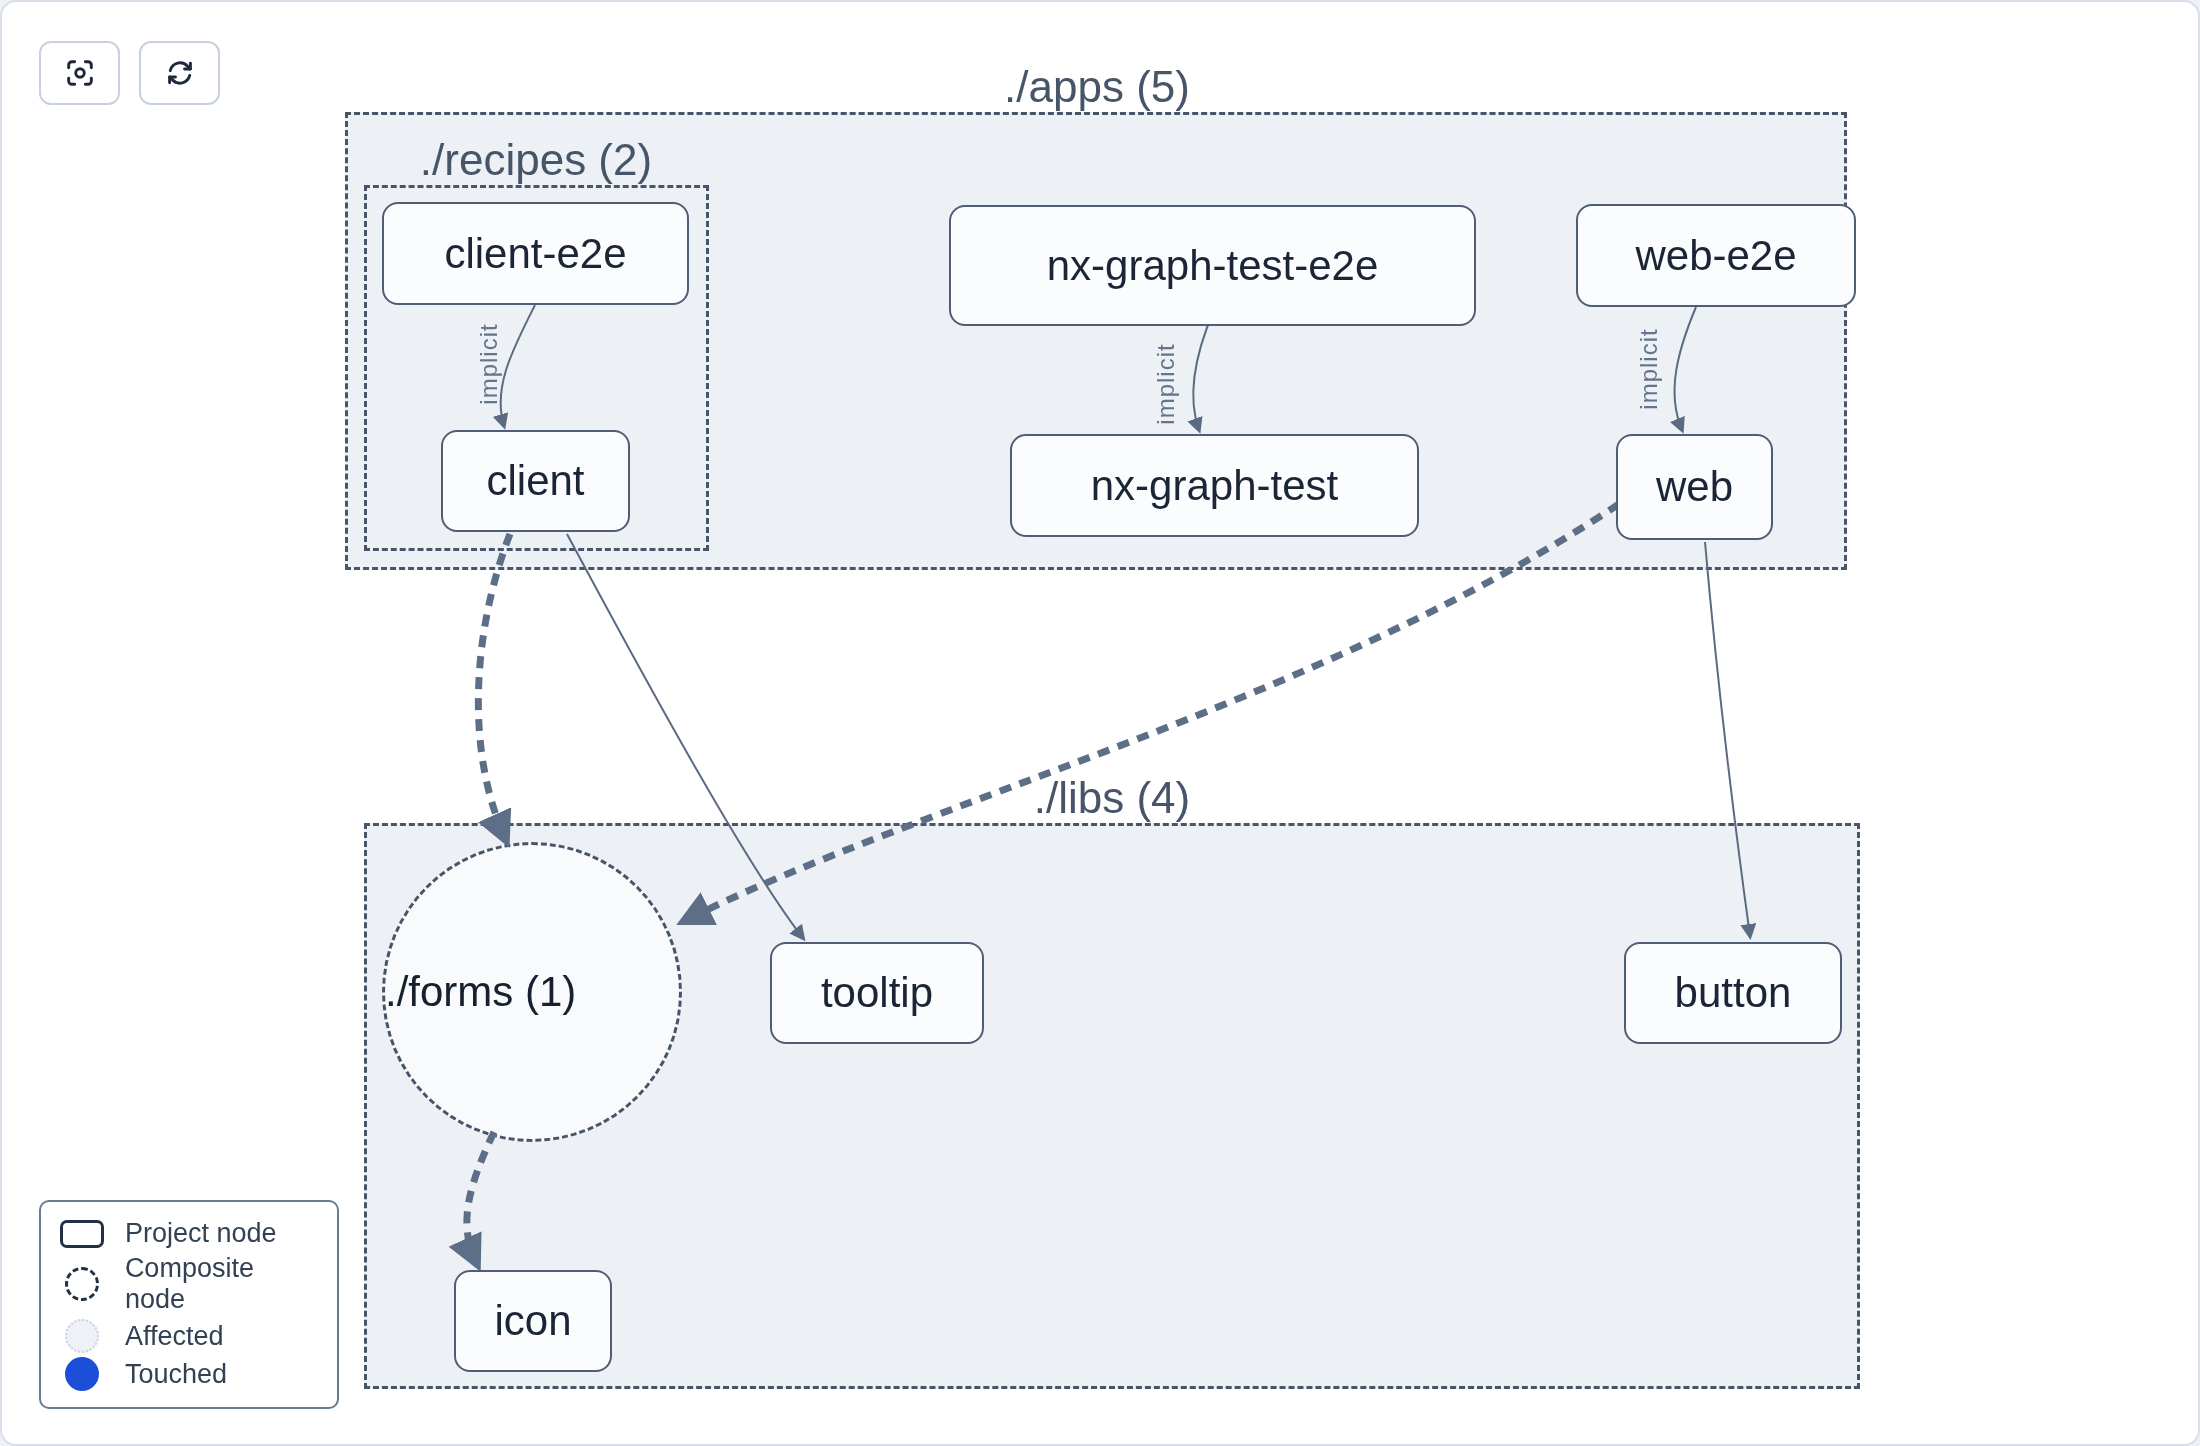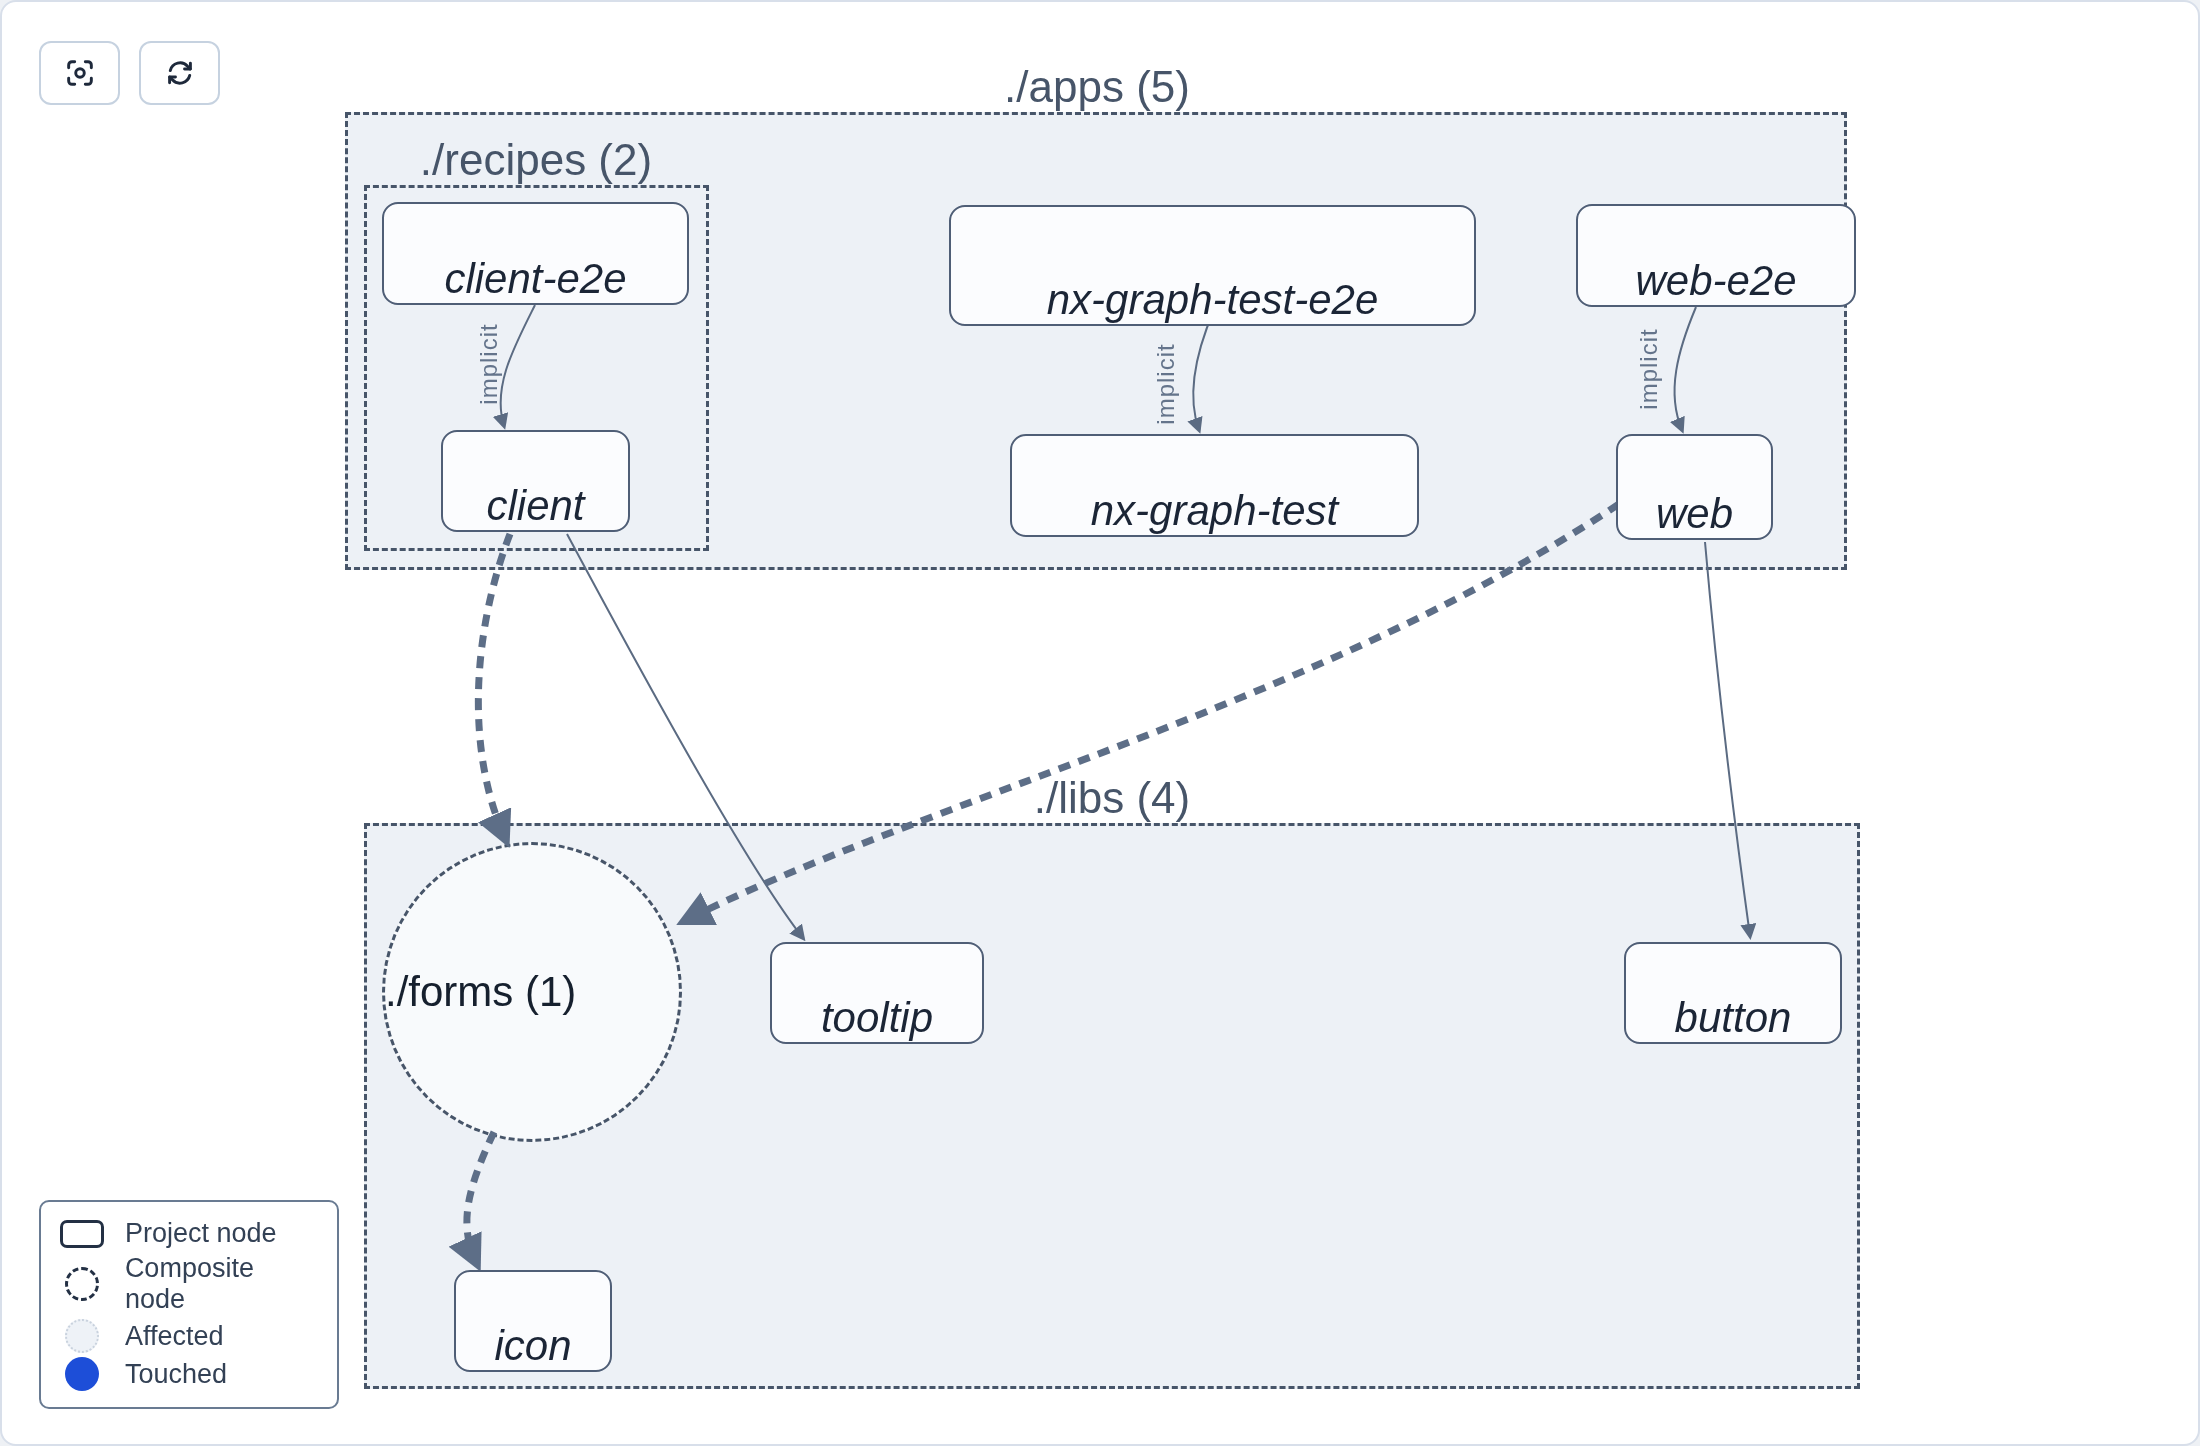--- a/index.html
+++ b/index.html
@@ -11,22 +11,22 @@
     box-sizing:border-box;z-index:1;}
   .group-label{position:absolute;transform:translateX(-50%);font-size:44px;
     color:#475569;white-space:nowrap;z-index:5;}
   
   .composite{position:absolute;border:3px dashed #475569;border-radius:50%;
     background:#f8fafc;box-sizing:border-box;display:flex;align-items:center;
     justify-content:flex-start;z-index:1;}
   .composite span{font-size:42px;color:#16202e;}
   
   .node{position:absolute;background:#fbfcfe;border:2px solid #4f5e76;
-    border-radius:16px;box-sizing:border-box;display:flex;align-items:flex-end;
-    justify-content:center;z-index:3;font-style:italic;}
+    border-radius:16px;box-sizing:border-box;display:flex;align-items:center;
+    justify-content:center;z-index:3;}
   .node span{font-size:42px;color:#1b2536;white-space:nowrap;}
   
   svg.edges{position:absolute;inset:0;z-index:2;pointer-events:none;}
   svg.edges path{pointer-events:stroke;}
   .edge-thin{fill:none;stroke:#5b6b82;stroke-width:2;}
   .edge-thick{fill:none;stroke:#5d6e87;stroke-width:7;stroke-dasharray:12 9;}
   .edge-label{position:absolute;font-size:24px;color:#64748b;white-space:nowrap;
     transform:translate(-50%,-50%) rotate(-90deg);z-index:4;letter-spacing:1px;}
   
   .tool-btn{position:absolute;width:81px;height:64px;background:#fff;

